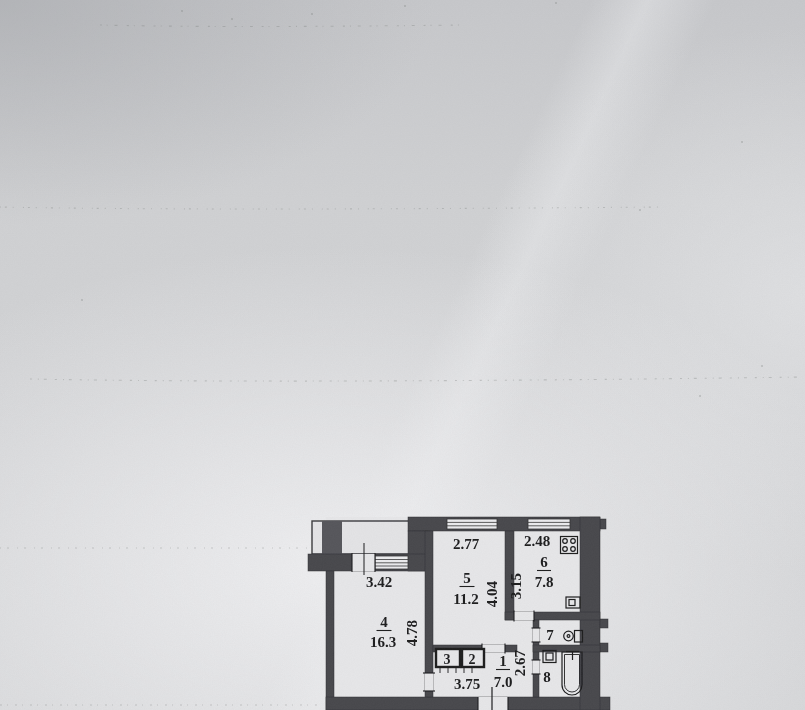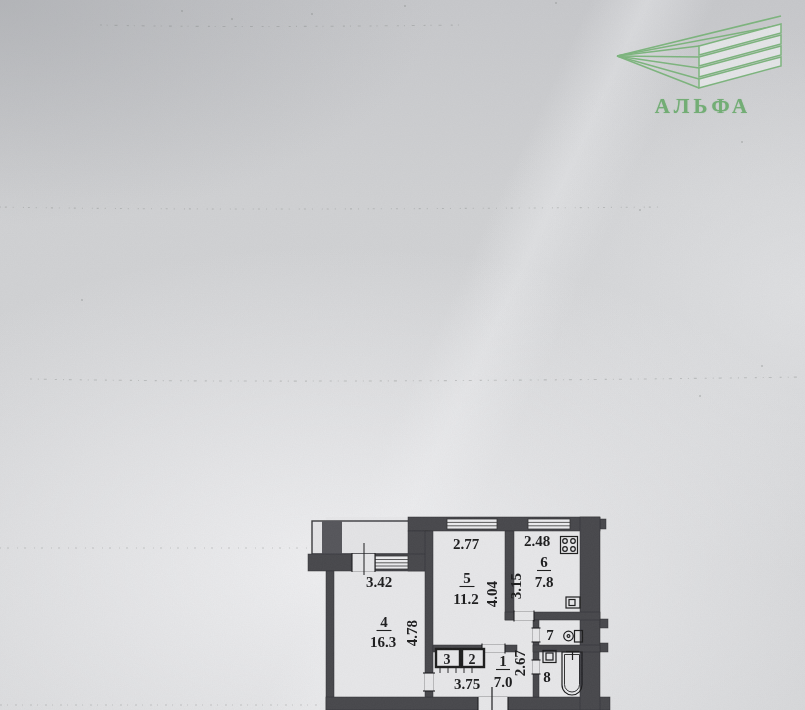--- a/index.html
+++ b/index.html
@@ -29,40 +29,20 @@
   svg{display:block;}
   #plan-layer{position:absolute;left:0;top:0;}
   .pt{font:700 15px "Liberation Serif","DejaVu Serif",serif;fill:#1b1b1d;}
   .pt-sm{font:700 14px "Liberation Serif","DejaVu Serif",serif;fill:#1b1b1d;}
 </style>
 </head>
 <body>
 
 <div id="page">
 
-  <div id="logo">
-    <svg width="178" height="82" viewBox="0 0 178 82">
-      <g stroke="#74b274" stroke-width="1.5" fill="none" opacity="0.9">
-        <path d="M4,46 L168,6"></path>
-        <path d="M4,46 L168,15"></path>
-        <g fill="#e7e8ea">
-          <path d="M86,36 L168,14 L168,23 L86,45 Z"></path>
-          <path d="M86,47 L168,25 L168,34 L86,56 Z"></path>
-          <path d="M86,58 L168,36 L168,45 L86,67 Z"></path>
-          <path d="M86,69 L168,47 L168,56 L86,78 Z"></path>
-        </g>
-        <path d="M4,46 L86,36"></path>
-        <path d="M4,46 L86,47"></path>
-        <path d="M4,46 L86,58"></path>
-        <path d="M4,46 L86,69"></path>
-        <path d="M4,46 L86,78"></path>
-      </g>
-    </svg>
-    <span class="brand">АЛЬФА</span>
-  </div>
 
   <svg id="plan-layer" width="805" height="710" viewBox="0 0 805 710">
     <defs>
       <filter id="soft" x="-5%" y="-5%" width="110%" height="110%">
         <feGaussianBlur stdDeviation="0.32"></feGaussianBlur>
       </filter>
       <filter id="grain">
         <feTurbulence type="fractalNoise" baseFrequency="0.9" numOctaves="2" seed="7" stitchTiles="stitch"></feTurbulence>
         <feColorMatrix type="matrix" values="0 0 0 0 0.32  0 0 0 0 0.33  0 0 0 0 0.35  0 0 0 0.55 0"></feColorMatrix>
       </filter>

